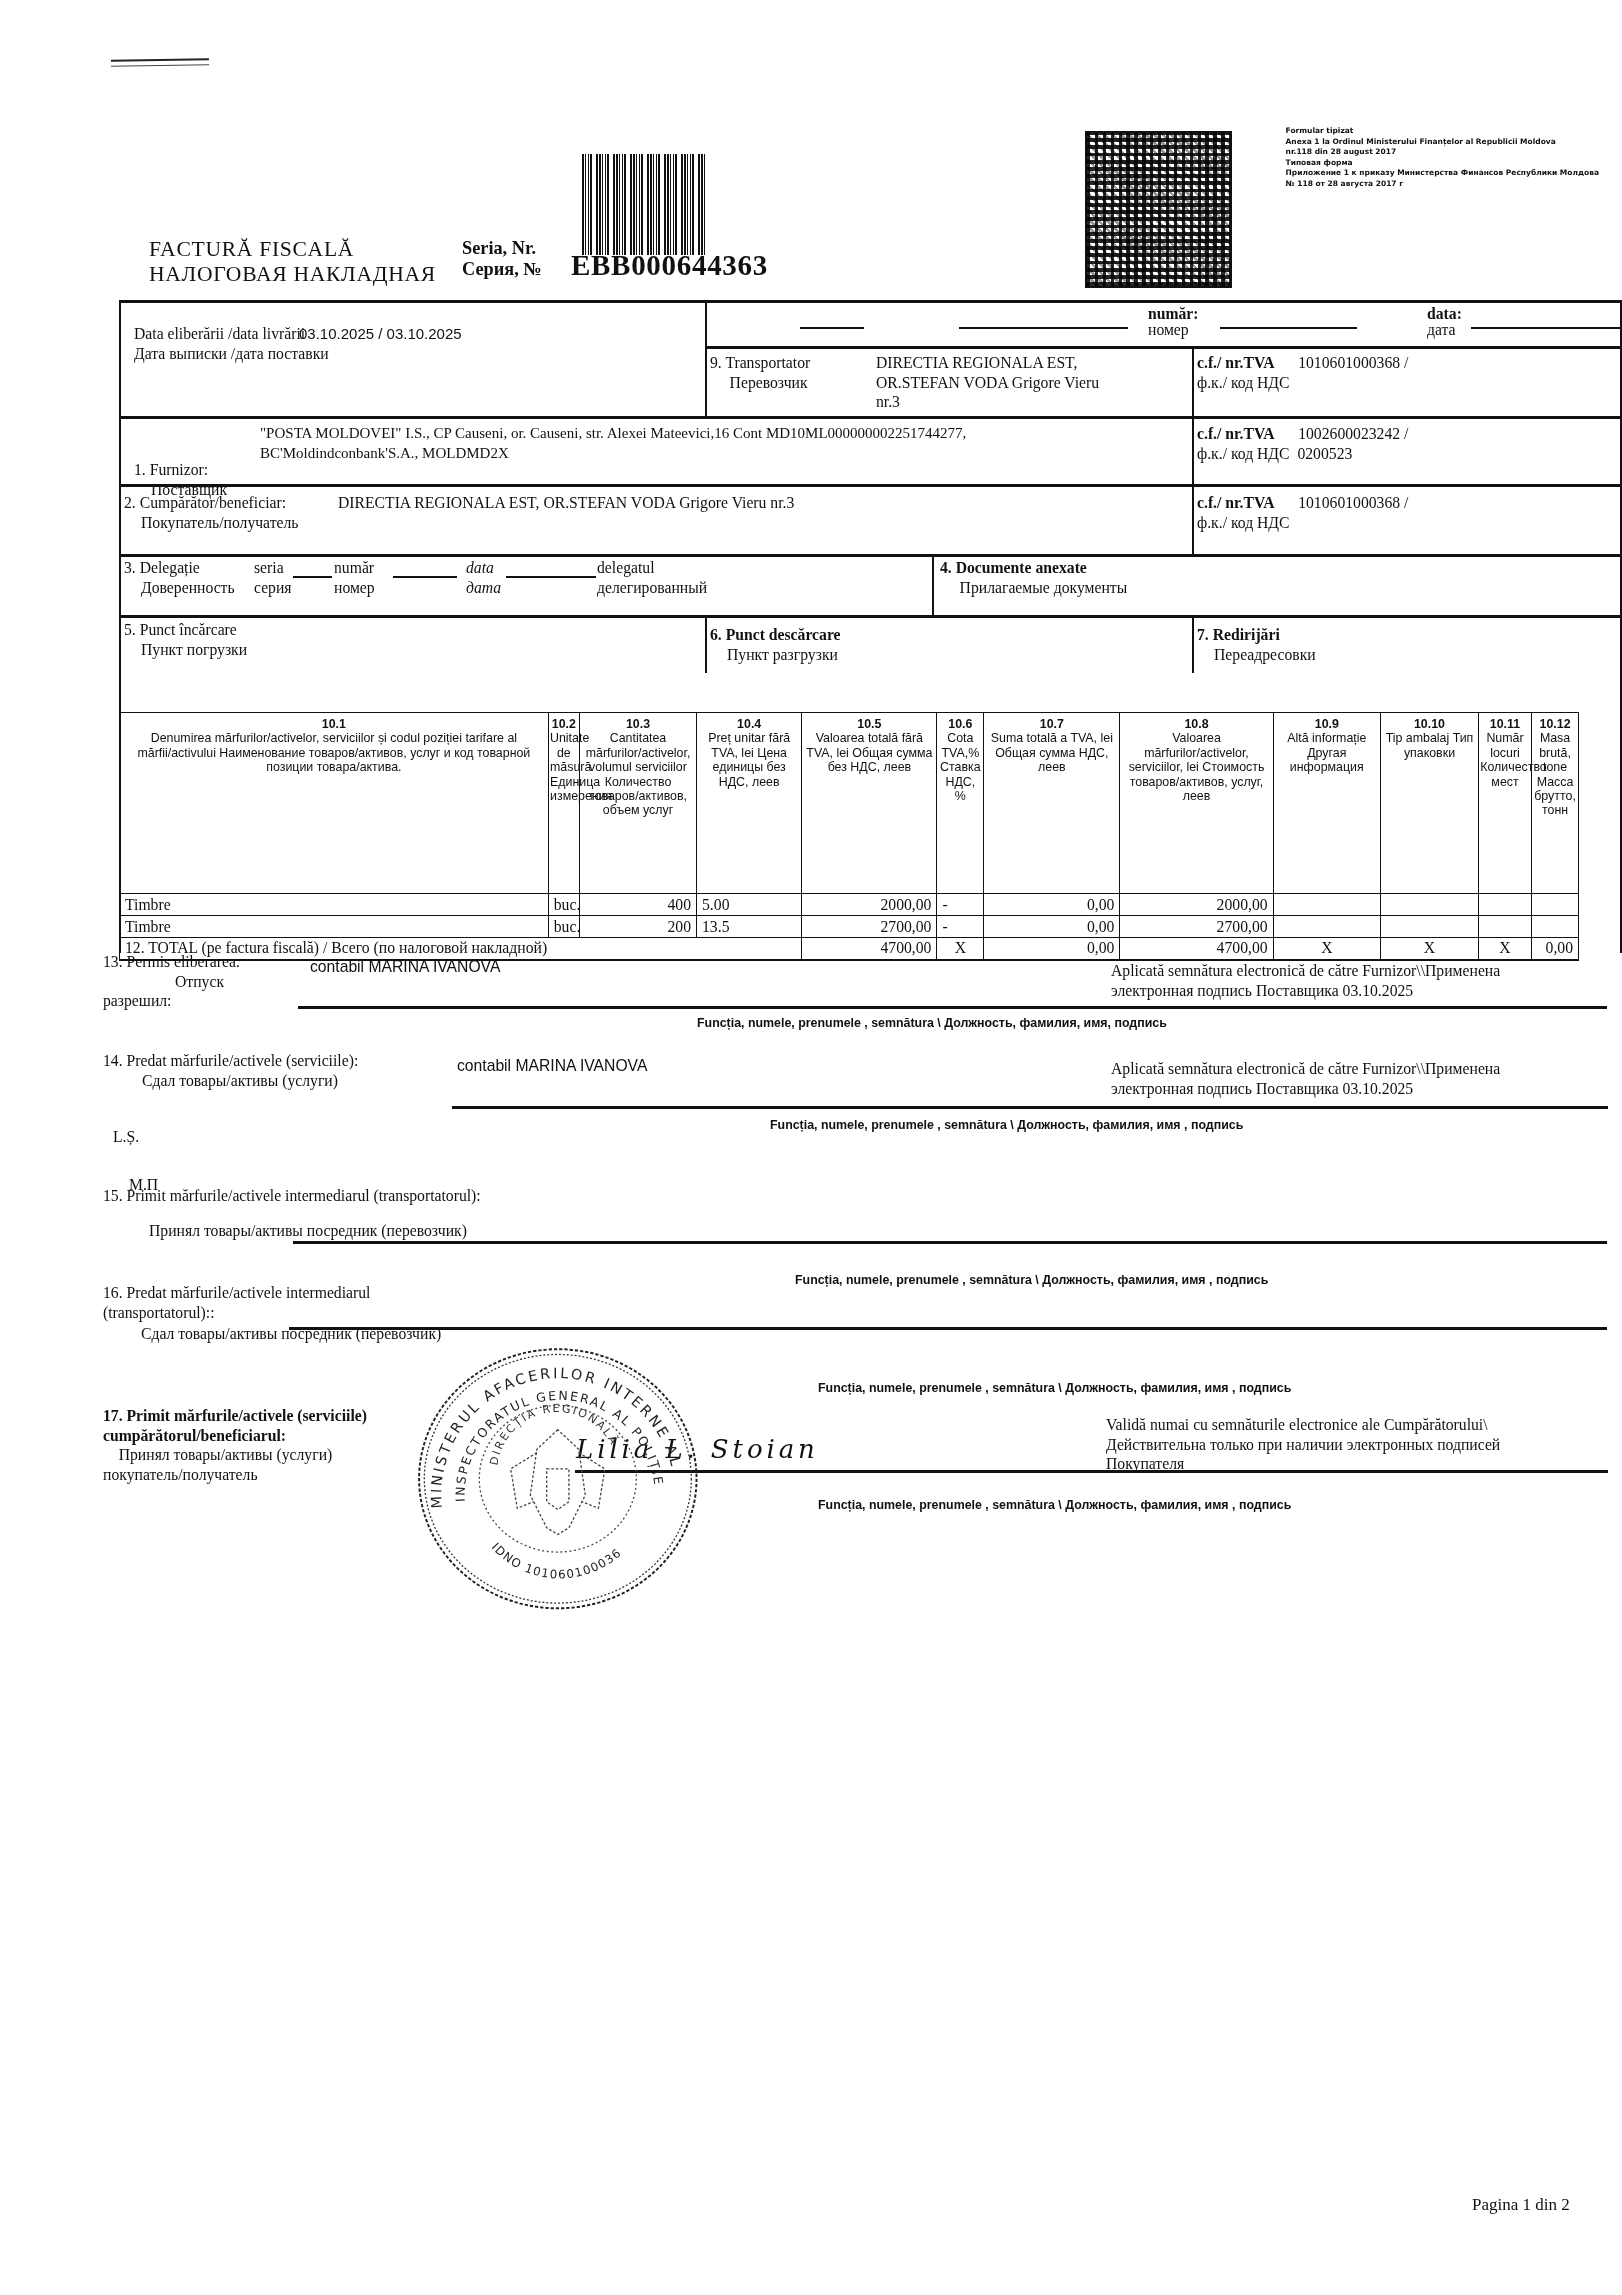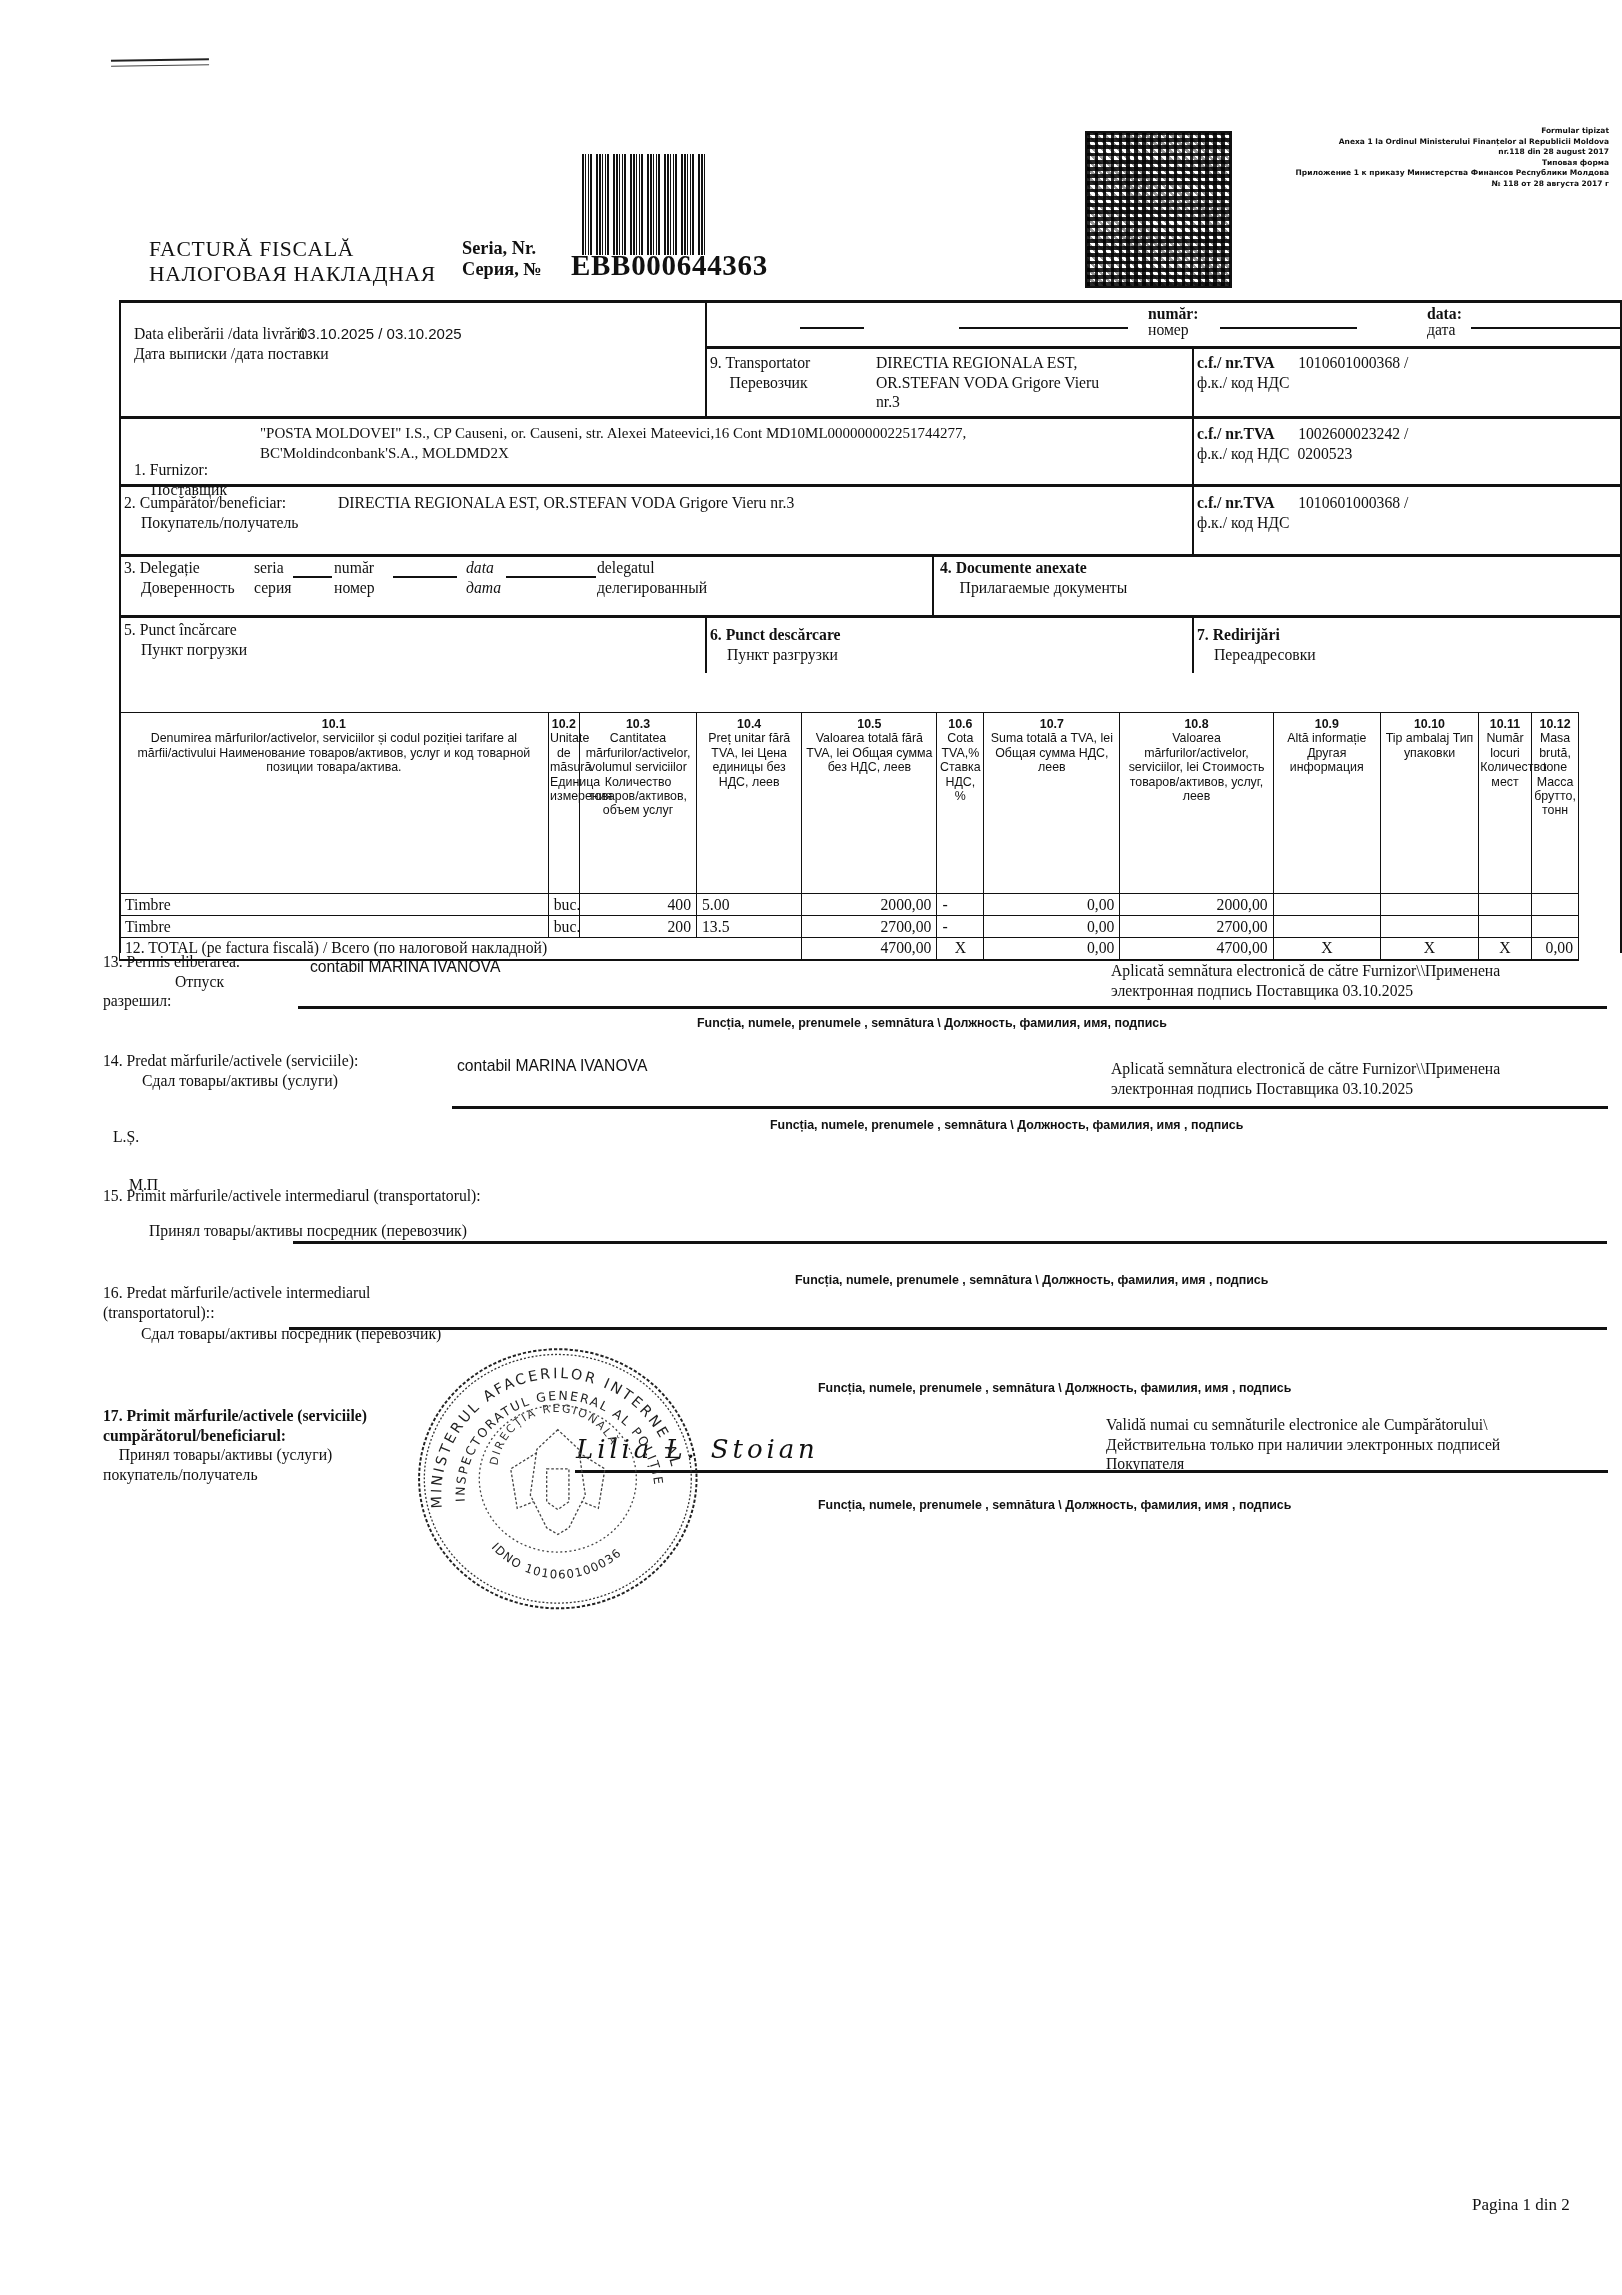--- a/index.html
+++ b/index.html
@@ -17,21 +17,21 @@
     background: repeating-linear-gradient(90deg, #111 0 2px, #fff 2px 3.3px, #111 3.3px 3.9px, #fff 3.9px 5.9px, #111 5.9px 7.2px, #fff 7.2px 8.5px); }
 
   
   #qr-code { left: 1085px; top: 131px; width: 147px; height: 157px; background-color:#fff;
     background-image:
       repeating-linear-gradient(0deg, rgba(0,0,0,.85) 0 3.9px, transparent 3.9px 7.2px),
       repeating-linear-gradient(90deg, rgba(0,0,0,.85) 0 3.3px, transparent 3.3px 7.9px),
       repeating-linear-gradient(45deg, rgba(0,0,0,.4) 0 2.6px, transparent 2.6px 5.9px);
     border: 2px solid #111; }
 
-  #form-note { right: 14px; top: 126px; text-align: right; font-family: "DejaVu Sans", sans-serif; font-weight: bold; font-size: 7.5px; line-height: 10.5px; }
+  #form-note { right: 24px; top: 126px; font-family: "DejaVu Sans", sans-serif; font-weight: bold; font-size: 7.5px; line-height: 10.5px; }
 
   #doc-title { left: 149px; top: 237px; font-size: 21.6px; line-height: 25px; letter-spacing: 0.7px; }
   #series-label { left: 462px; top: 238px; font-size: 18.3px; line-height: 21px; font-weight: bold; }
   #series-number { left: 571px; top: 249px; font-size: 29px; line-height: 33px; font-weight: bold; letter-spacing: 0.7px; }
 
   
   .frame-txt { position: absolute; font-size: 15.7px; line-height: 19.6px; }
 
   
   #goods-table { position: absolute; left: 119px; top: 712px; width: 1460px; border-collapse: collapse; table-layout: fixed; font-family: "Liberation Sans", "DejaVu Sans", sans-serif; border-radius: 20px; }

